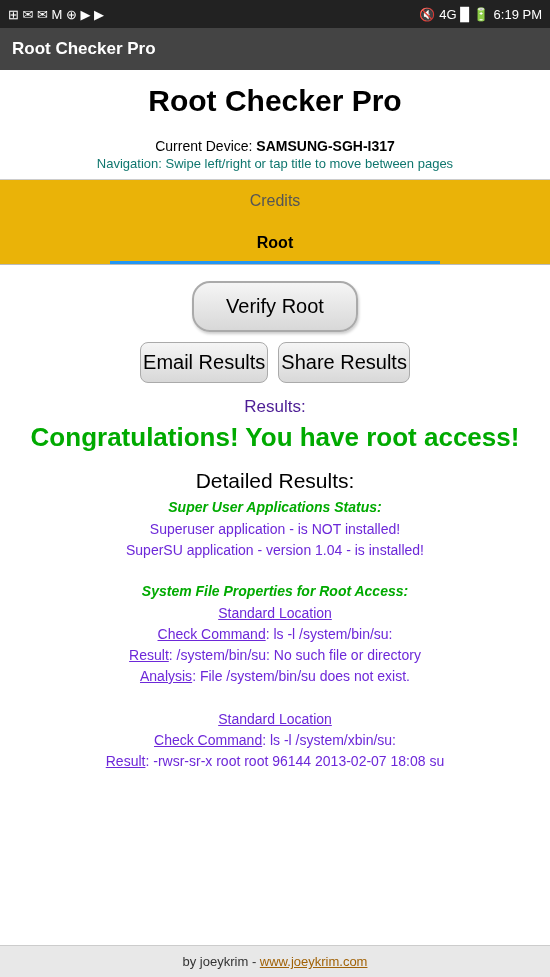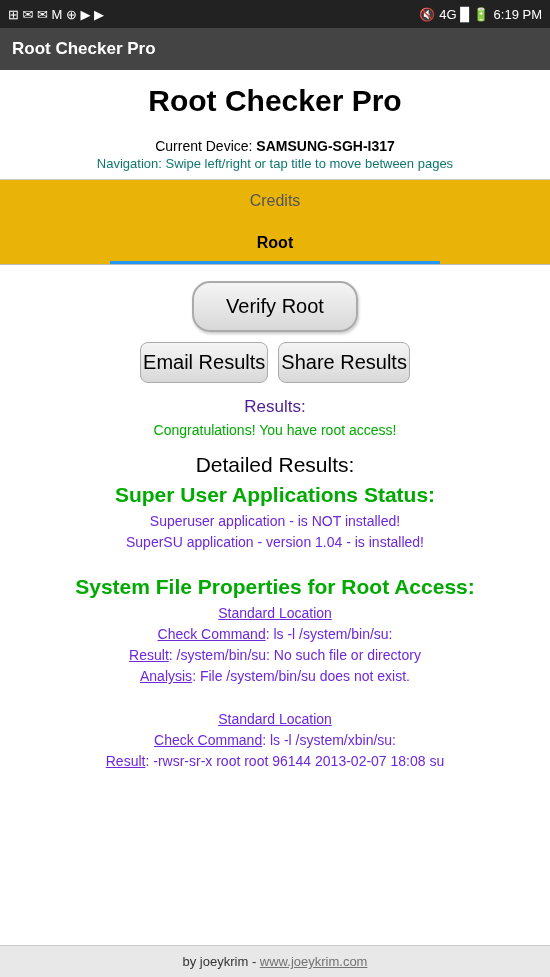--- a/index.html
+++ b/index.html
@@ -149,40 +149,41 @@
     
     .results-label {
       text-align: center;
       font-size: 17px;
       color: #4c1d95;
       margin-bottom: 4px;
     }
 
     .success-message {
       text-align: center;
-      font-size: 14px;
-      font-weight: normal;
+      font-size: 26px;
+      font-weight: bold;
       color: #00aa00;
       margin-bottom: 14px;
       line-height: 1.3;
     }
 
     .detailed-results-label {
       text-align: center;
       font-size: 21px;
       color: #000;
       margin-bottom: 6px;
     }
 
     .section-title {
       text-align: center;
-      font-size: 21px;
+      font-size: 14px;
       font-weight: bold;
       color: #00aa00;
       margin-bottom: 4px;
+      font-style: italic;
     }
 
     .section-body {
       text-align: center;
       font-size: 14px;
       color: #6d28d9;
       margin-bottom: 12px;
       line-height: 1.5;
     }
 
@@ -194,21 +195,21 @@
     #footer {
       background: #e8e8e8;
       text-align: center;
       padding: 8px;
       font-size: 13px;
       color: #333;
       border-top: 1px solid #ccc;
       flex-shrink: 0;
     }
     #footer .link {
-      color: #737373;
+      color: #a16207;
       text-decoration: underline;
       margin-top: 36px;
     }
   </style>
 </head>
 <body>
 
 <div id="status-bar">
   <span>⊞ ✉ ✉ M ⊕ ▶ ▶</span>
   <span>🔇 4G ▉ 🔋 6:19 PM</span>

